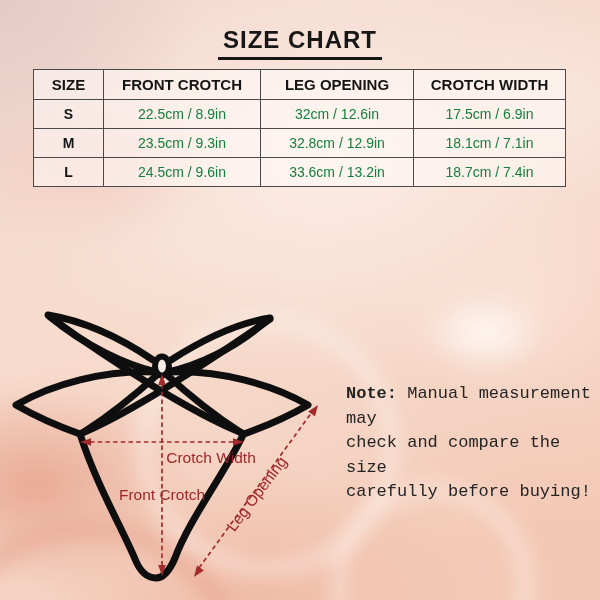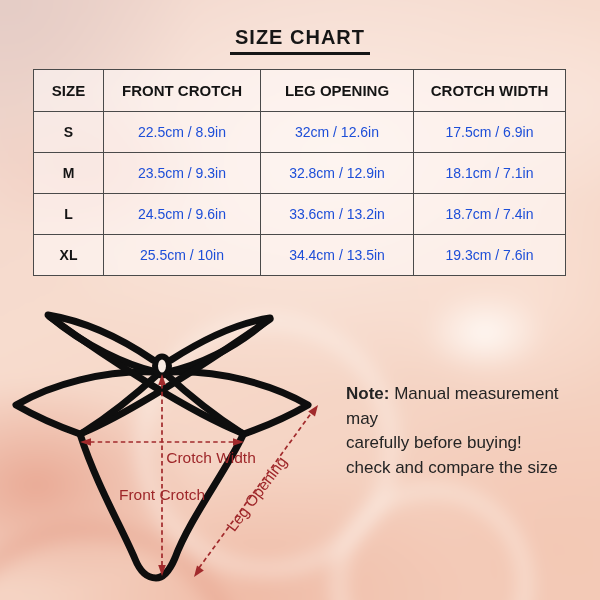--- a/index.html
+++ b/index.html
@@ -31,46 +31,46 @@
       linear-gradient(155deg, #efd4cb 0%, #f7dcce 40%, #f2c9b6 100%);
   }
 
   
   .title-wrap {
     position: absolute; top: 26px; left: 0; width: 100%;
     text-align: center; z-index: 2;
   }
   .title-text {
     display: inline-block;
-    font-size: 20px; font-weight: bold; letter-spacing: 1px;
+    font-size: 24px; font-weight: bold; letter-spacing: 1px;
     color: #161616;
     border-bottom: 3px solid #161616;
     padding: 0 5px 3px 5px;
   }
 
   
   .size-table {
     position: absolute; left: 33px; top: 69px; width: 532px;
     border-collapse: collapse; table-layout: fixed; z-index: 2;
   }
   .size-table th, .size-table td {
     border: 1px solid #4a4a4a;
     background: rgba(255, 252, 251, 0.55);
     text-align: center; vertical-align: middle;
     white-space: pre;
-    padding: 6px;
+    padding: 0;
   }
   .size-table thead th {
     height: 29px; font-size: 15px; font-weight: bold; color: #141414;
   }
   .size-table tbody th {
     height: 28px; font-size: 14px; font-weight: bold; color: #141414;
   }
   .size-table tbody td {
-    height: 28px; font-size: 14px; font-weight: normal; color: #1d4ed8;
+    height: 28px; font-size: 14px; font-weight: normal; color: #15803d;
   }
 
   
   .diagram {
     position: absolute; left: 0px; top: 300px;
     width: 340px; height: 300px; z-index: 1;
   }
   .strap {
     fill: none; stroke: #0e0e0e; stroke-width: 7;
     stroke-linecap: round; stroke-linejoin: round;
@@ -82,21 +82,21 @@
   }
   .meas-arrow { fill: #a12a2c; stroke: none; }
   .meas-label {
     fill: #9e2629; font-family: "Liberation Sans", sans-serif;
     font-size: 15.5px;
   }
 
   
   .note {
     position: absolute; left: 346px; top: 382px; width: 245px;
-    font-size: 17px; line-height: 24.5px; color: #242424; z-index: 2;
+    font-size: 17px; line-height: 24.5px; color: #242424; z-index: 2; font-family: Liberation Mono, monospace;
   }
   .note-label { font-weight: bold; }
 </style>
 </head>
 <body>
 
 <div class="bg"></div>
 
 <div class="title-wrap">
   <span class="title-text">SIZE CHART</span>
@@ -129,26 +129,20 @@
       <td>23.5cm / 9.3in</td>
       <td>32.8cm / 12.9in</td>
       <td>18.1cm / 7.1in</td>
     </tr>
     <tr>
       <th>L</th>
       <td>24.5cm / 9.6in</td>
       <td>33.6cm / 13.2in</td>
       <td>18.7cm / 7.4in</td>
     </tr>
-    <tr>
-      <th>XL</th>
-      <td>25.5cm / 10in</td>
-      <td>34.4cm / 13.5in</td>
-      <td>19.3cm / 7.6in</td>
-    </tr>
   </tbody>
 </table>
 
 <svg class="diagram" viewBox="0 0 340 300">
 
   <g>
     <path class="strap" d="M 153,60 C 115,34 78,20 48,15 C 86,47 127,65 156,72"></path>
     <path class="strap" d="M 171,60 C 210,35 243,22 270,18 C 234,50 196,66 168,72"></path>
     <path class="strap" d="M 154,72 C 105,70 52,84 16,105 C 42,120 63,128 80,134"></path>
     <path class="strap" d="M 170,72 C 219,70 272,84 308,105 C 282,120 261,128 244,134"></path>
@@ -174,15 +168,15 @@
     <polygon class="meas-arrow" points="194,277 203.8,270.6 197,265.6"></polygon>
 
     <text class="meas-label" x="211" y="163" text-anchor="middle">Crotch Width</text>
     <text class="meas-label" x="162" y="200" text-anchor="middle">Front Crotch</text>
     <text class="meas-label" text-anchor="middle" transform="translate(261,197) rotate(-53)">Leg Opening</text>
   </g>
 </svg>
 
 <div class="note">
   <div><span class="note-label">Note:</span><span> Manual measurement may</span></div>
+  <div>check and compare the size</div>
   <div>carefully before buying!</div>
-  <div>check and compare the size</div>
 </div>
 
 </body></html>

